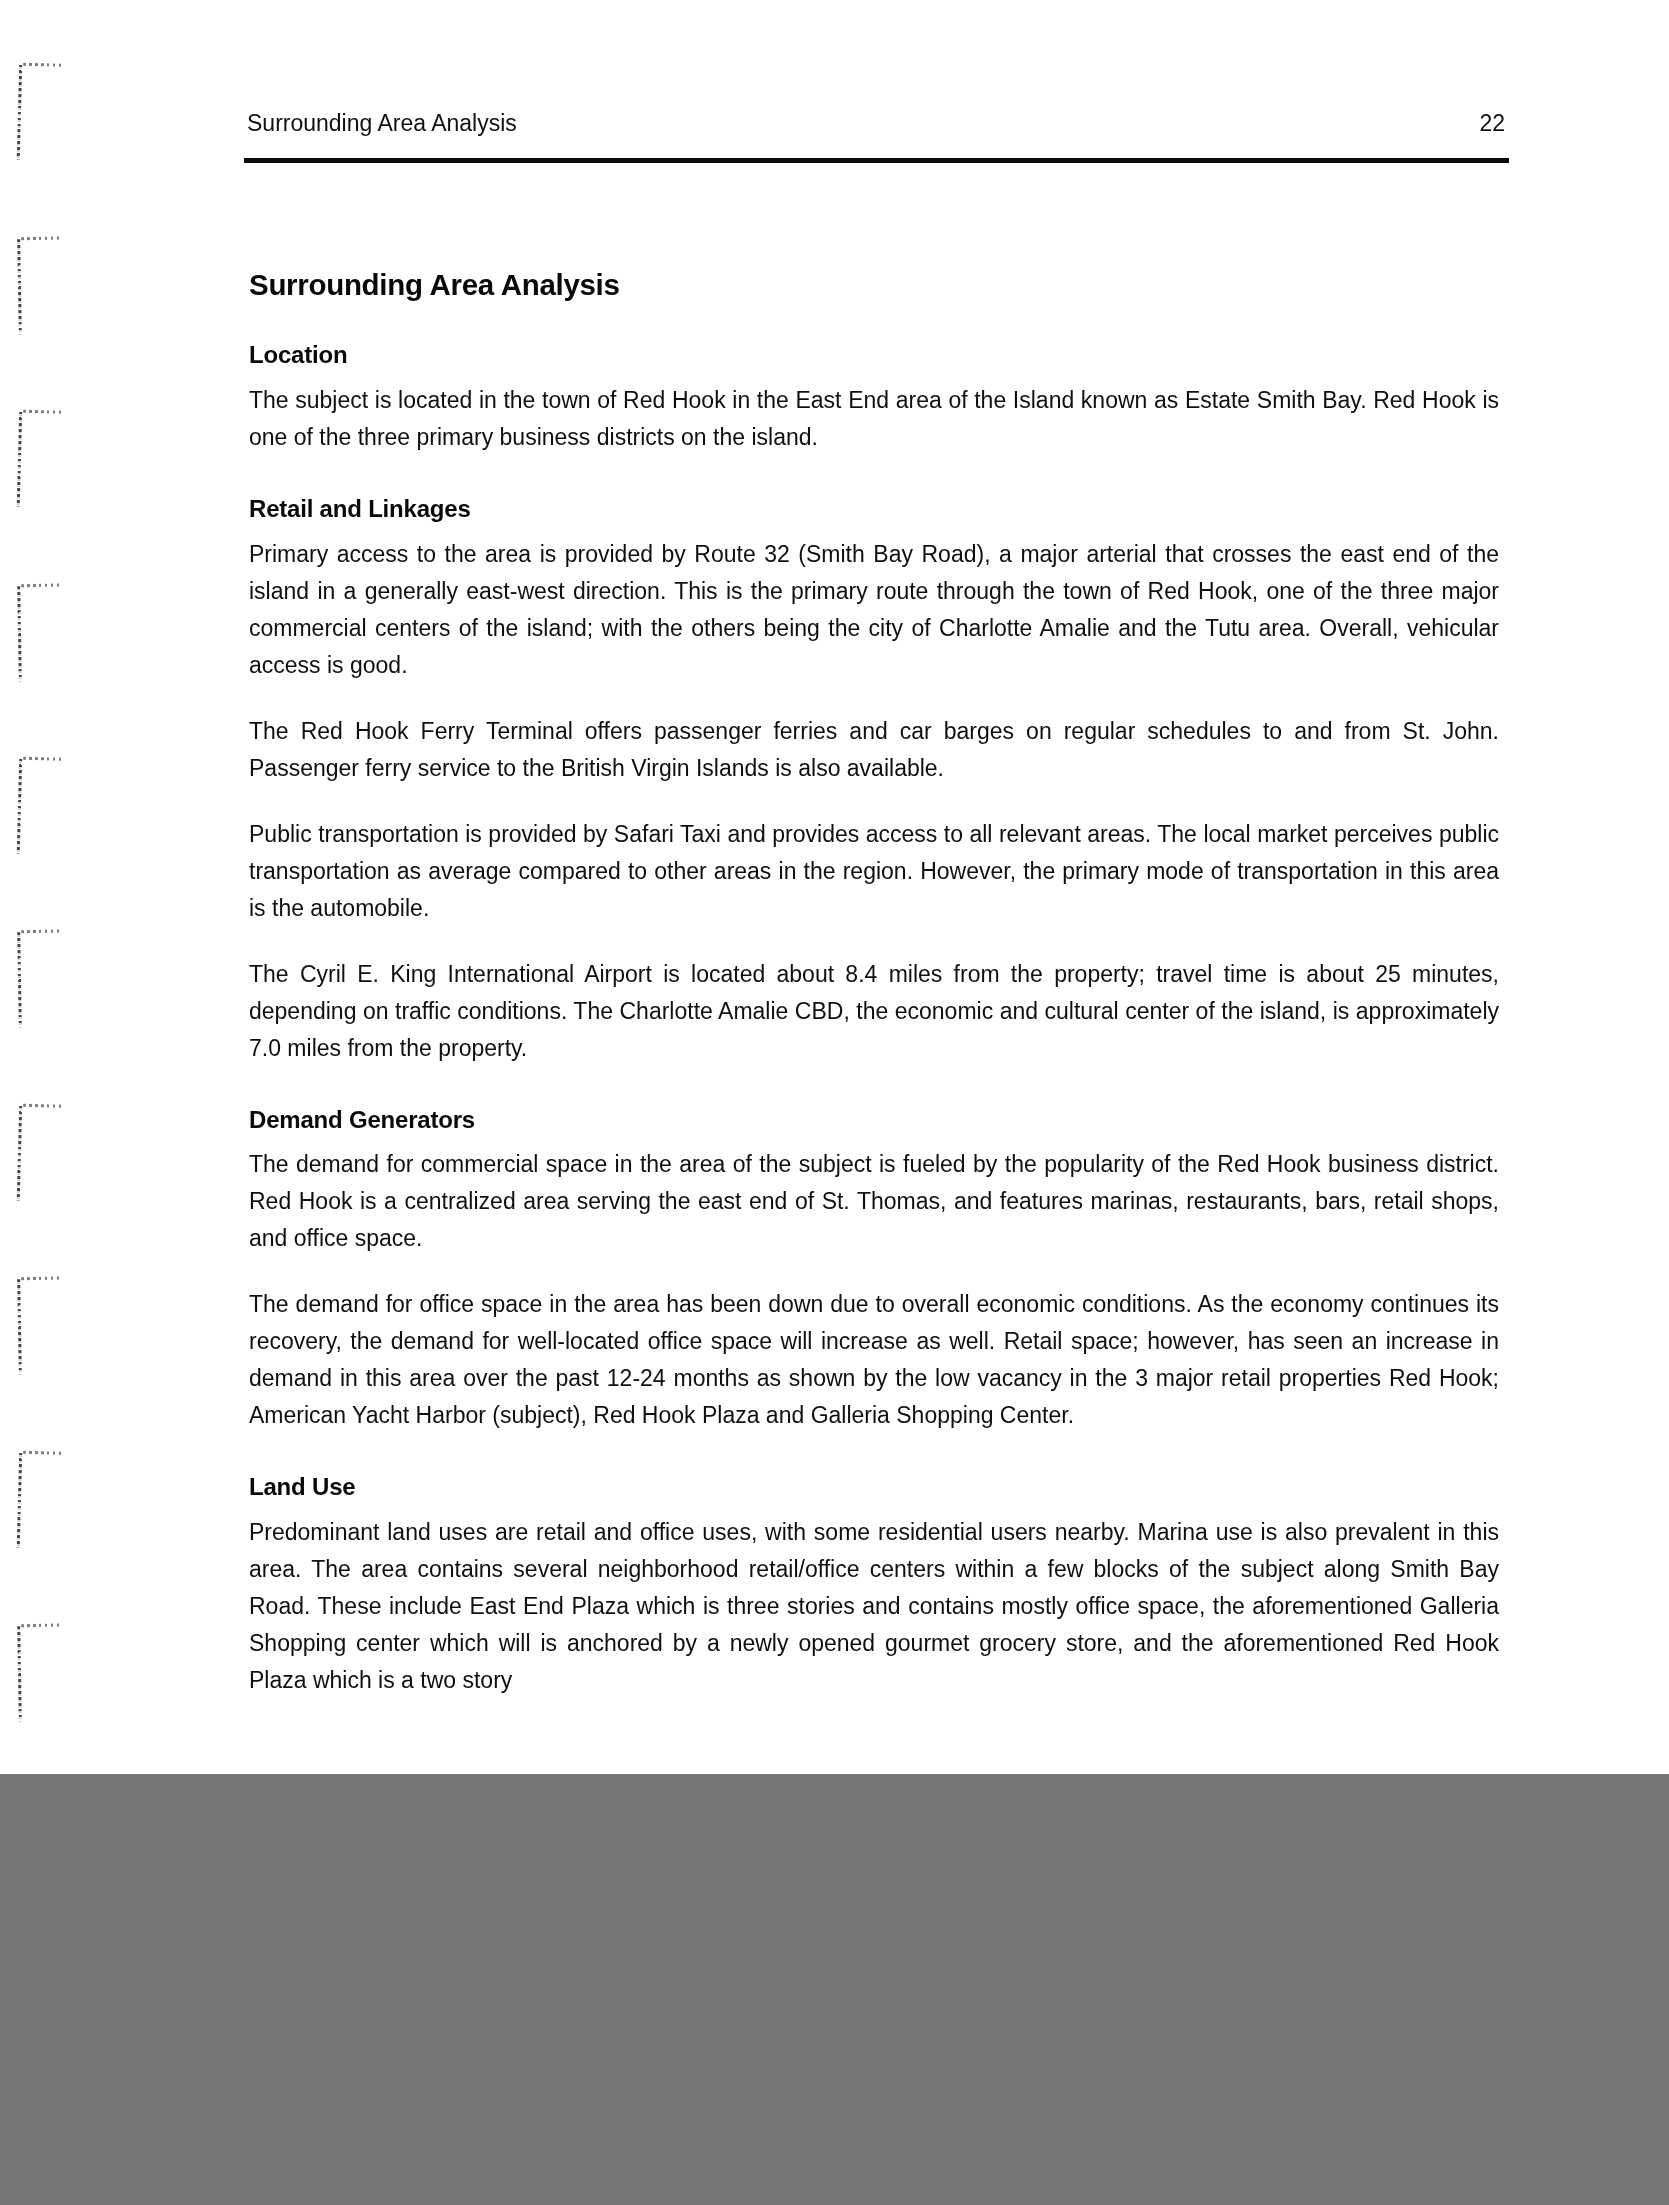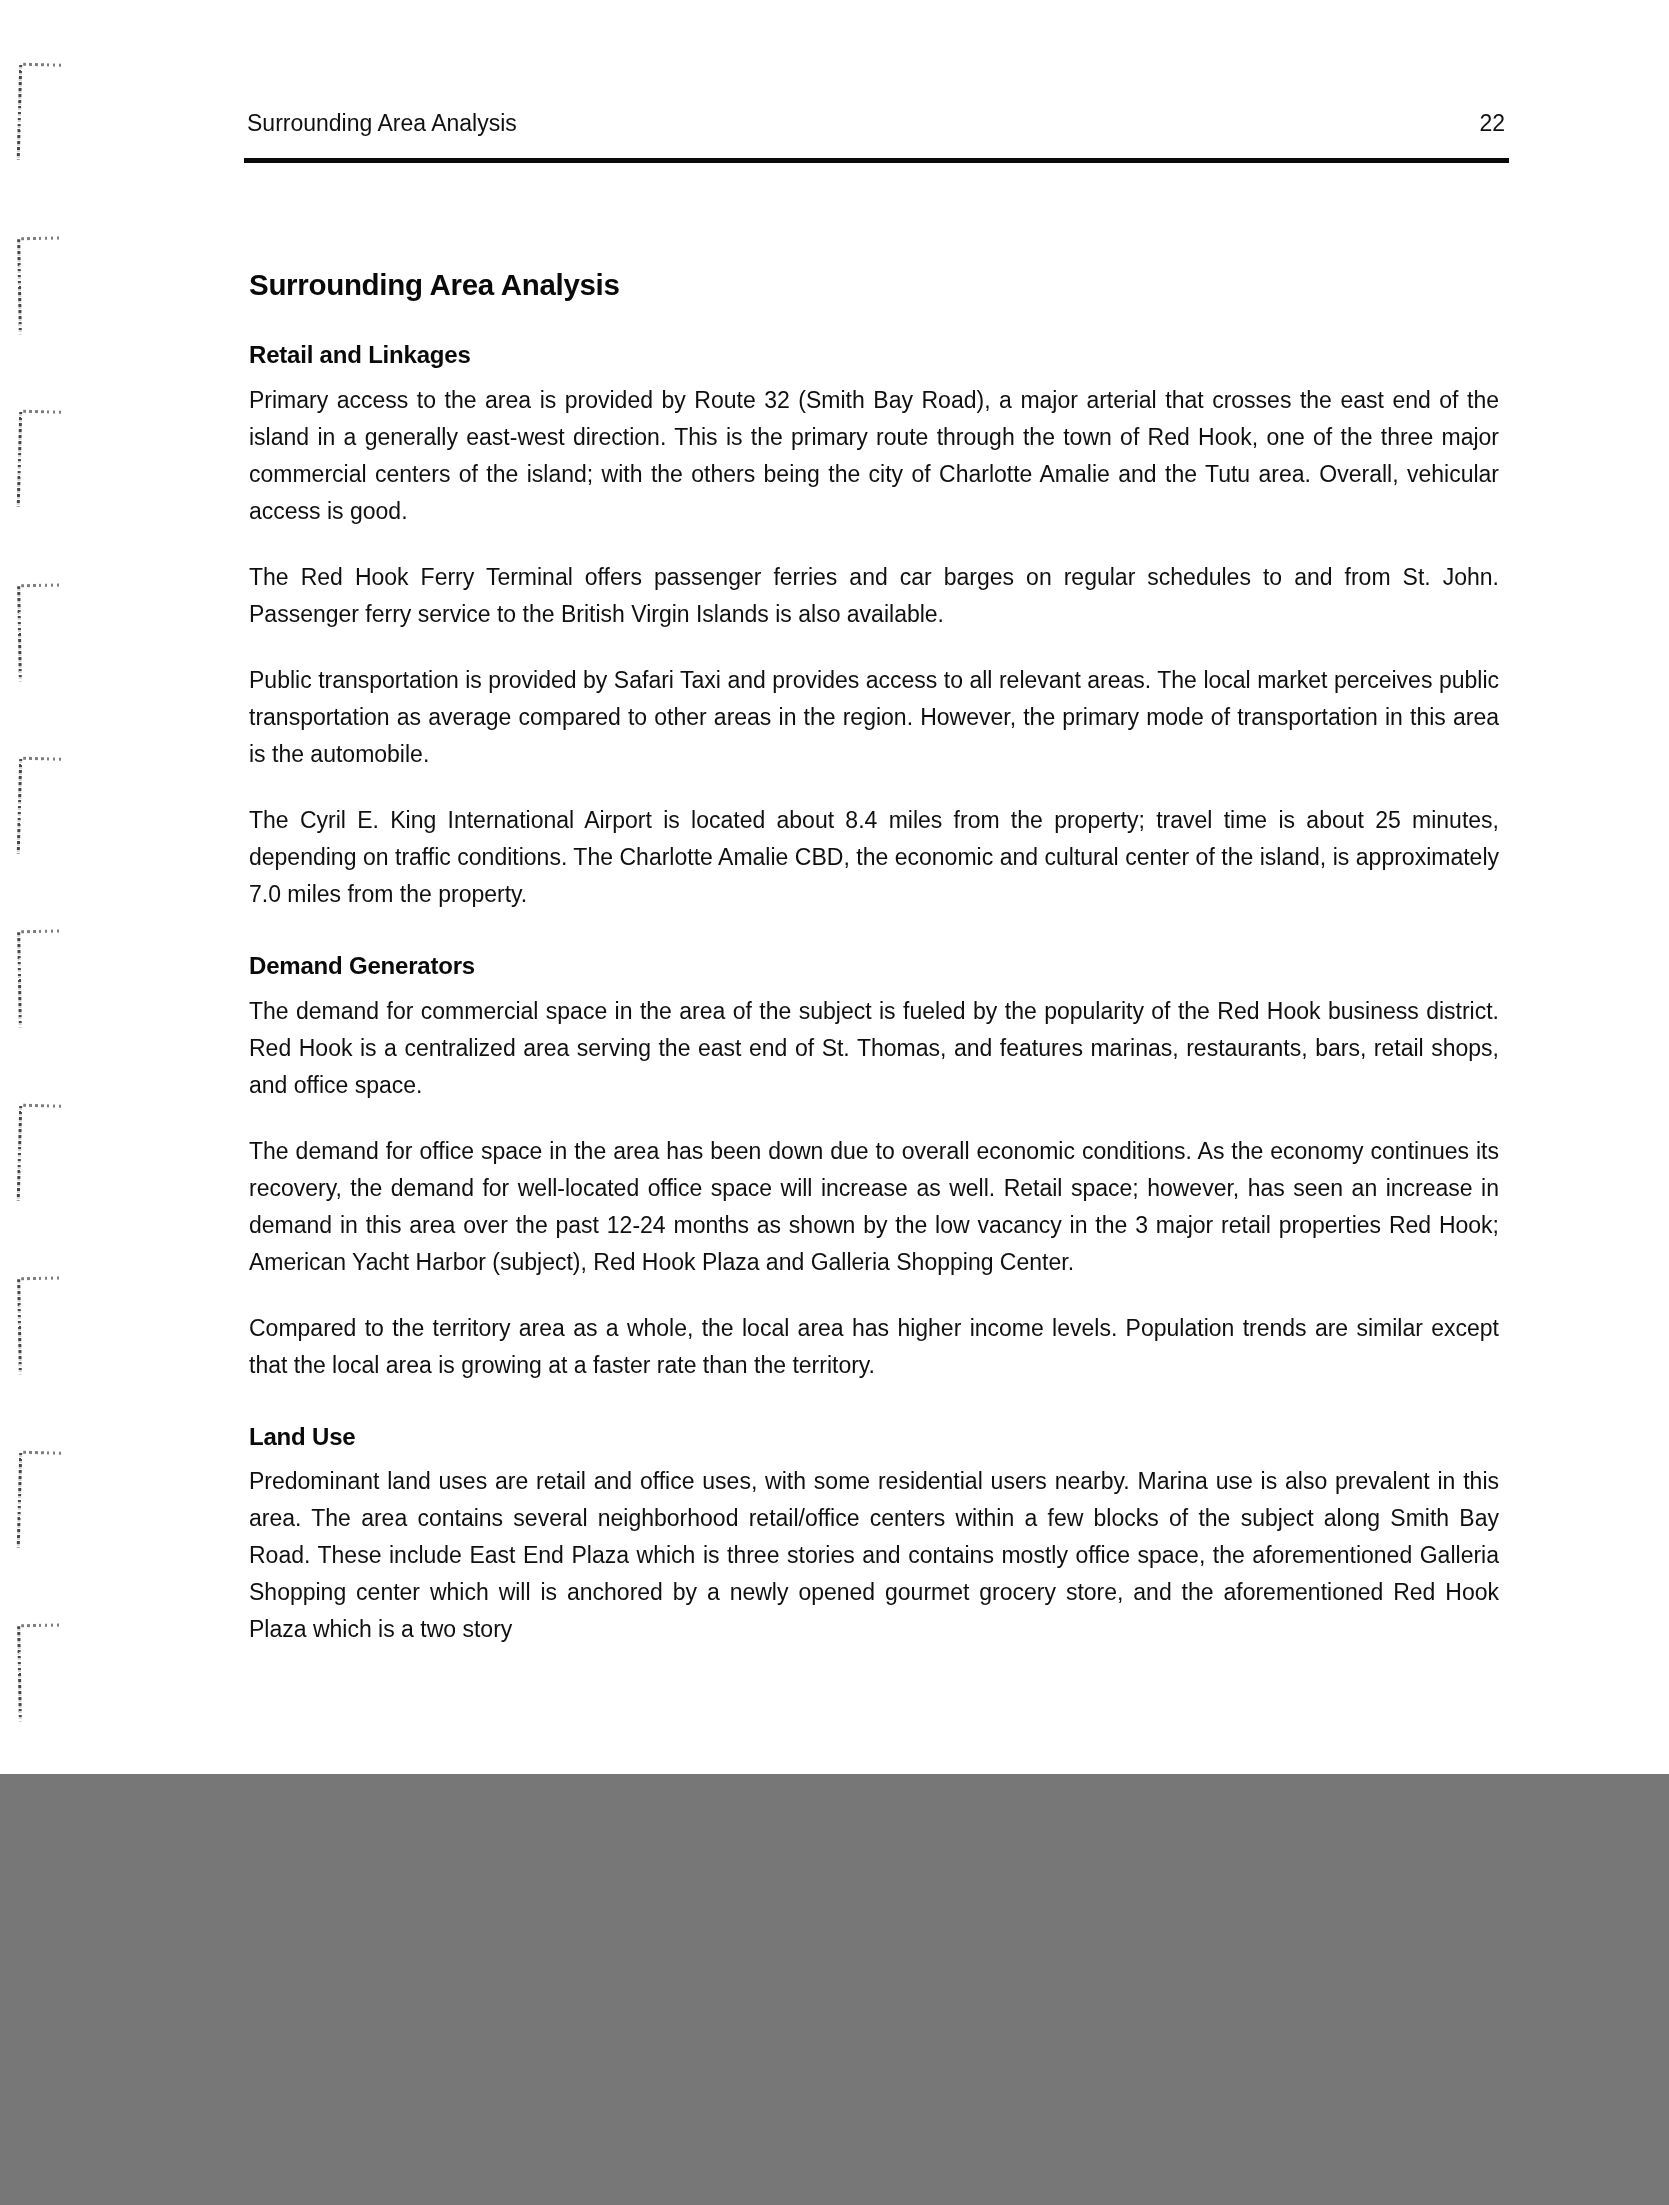--- a/index.html
+++ b/index.html
@@ -99,37 +99,42 @@
   <header class="header">
     <span class="header-title">Surrounding Area Analysis</span>
     <span class="page-number">22</span>
   </header>
 
   <div class="header-rule"></div>
 
   <main class="content">
     <h1 class="doc-title">Surrounding Area Analysis</h1>
     <div id="sections">
+    <section class="section">
+      <h2 class="sec-heading">Location</h2>
+      <div class="sec-paras">
+            <p class="para">The subject is located in the town of Red Hook in the East End area of the Island known as Estate Smith Bay. Red Hook is one of the three primary business districts on the island.</p>
+          </div>
+    </section>
 
     <section class="section">
       <h2 class="sec-heading">Retail and Linkages</h2>
       <div class="sec-paras">
             <p class="para">Primary access to the area is provided by Route 32 (Smith Bay Road), a major arterial that crosses the east end of the island in a generally east-west direction.  This is the primary route through the town of Red Hook, one of the three major commercial centers of the island; with the others being the city of Charlotte Amalie and the Tutu area. Overall, vehicular access is good.</p>
             <p class="para">The Red Hook Ferry Terminal offers passenger ferries and car barges on regular schedules to and from St. John. Passenger ferry service to the British Virgin Islands is also available.</p>
             <p class="para">Public transportation is provided by Safari Taxi and provides access to all relevant areas. The local market perceives public transportation as average compared to other areas in the region. However, the primary mode of transportation in this area is the automobile.</p>
             <p class="para">The Cyril E. King International Airport is located about 8.4 miles from the property; travel time is about 25 minutes, depending on traffic conditions. The Charlotte Amalie CBD, the economic and cultural center of the island, is approximately 7.0 miles from the property.</p>
           </div>
     </section>
 
     <section class="section">
       <h2 class="sec-heading">Demand Generators</h2>
       <div class="sec-paras">
             <p class="para">The demand for commercial space in the area of the subject is fueled by the popularity of the Red Hook business district. Red Hook is a centralized area serving the east end of St. Thomas, and features marinas, restaurants, bars, retail shops, and office space.</p>
             <p class="para">The demand for office space in the area has been down due to overall economic conditions. As the economy continues its recovery, the demand for well-located office space will increase as well. Retail space; however, has seen an increase in demand in this area over the past 12-24 months as shown by the low vacancy in the 3 major retail properties Red Hook; American Yacht Harbor (subject), Red Hook Plaza and Galleria Shopping Center.</p>
-            <p class="para">Compared to the territory area as a whole, the local area has higher income levels. Population trends are similar except that the local area is growing at a faster rate than the territory.</p>
           </div>
     </section>
 
     <section class="section">
       <h2 class="sec-heading">Land Use</h2>
       <div class="sec-paras">
             <p class="para">Predominant land uses are retail and office uses, with some residential users nearby. Marina use is also prevalent in this area. The area contains several neighborhood retail/office centers within a few blocks of the subject along Smith Bay Road. These include East End Plaza which is three stories and contains mostly office space, the aforementioned Galleria Shopping center which will is anchored by a newly opened gourmet grocery store, and the aforementioned Red Hook Plaza which is a two story</p>
           </div>
     </section>
   </div>

